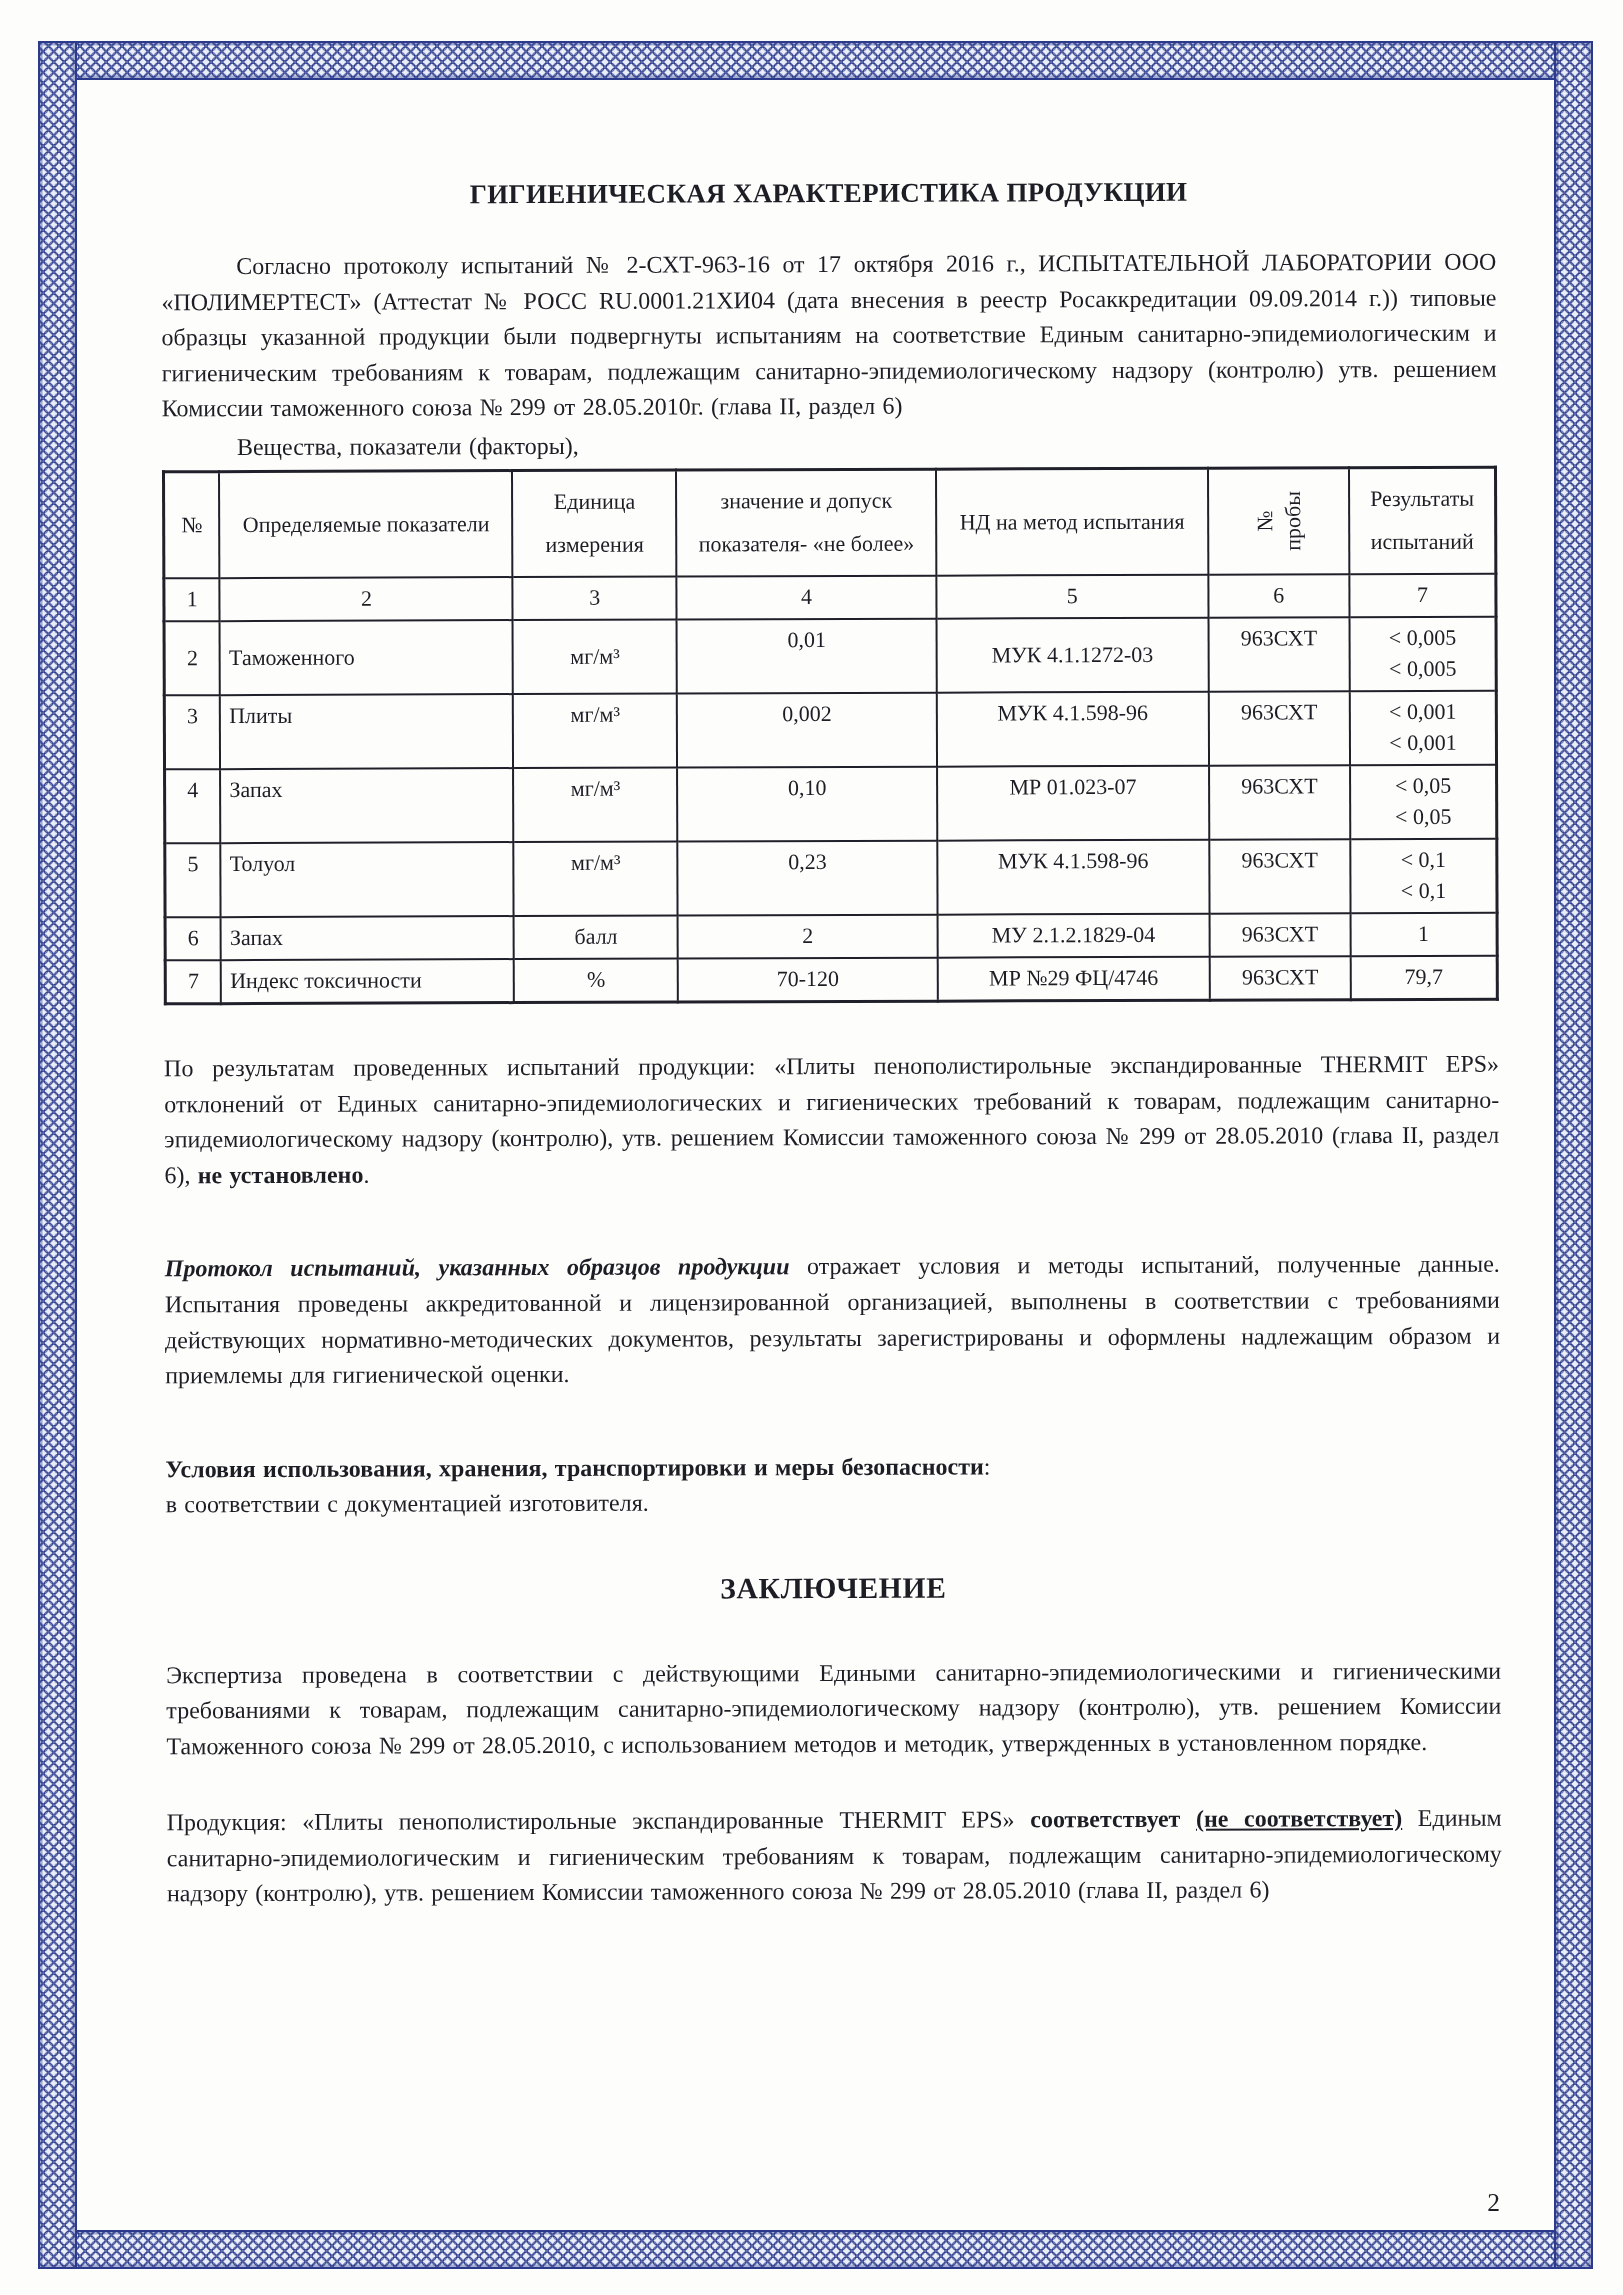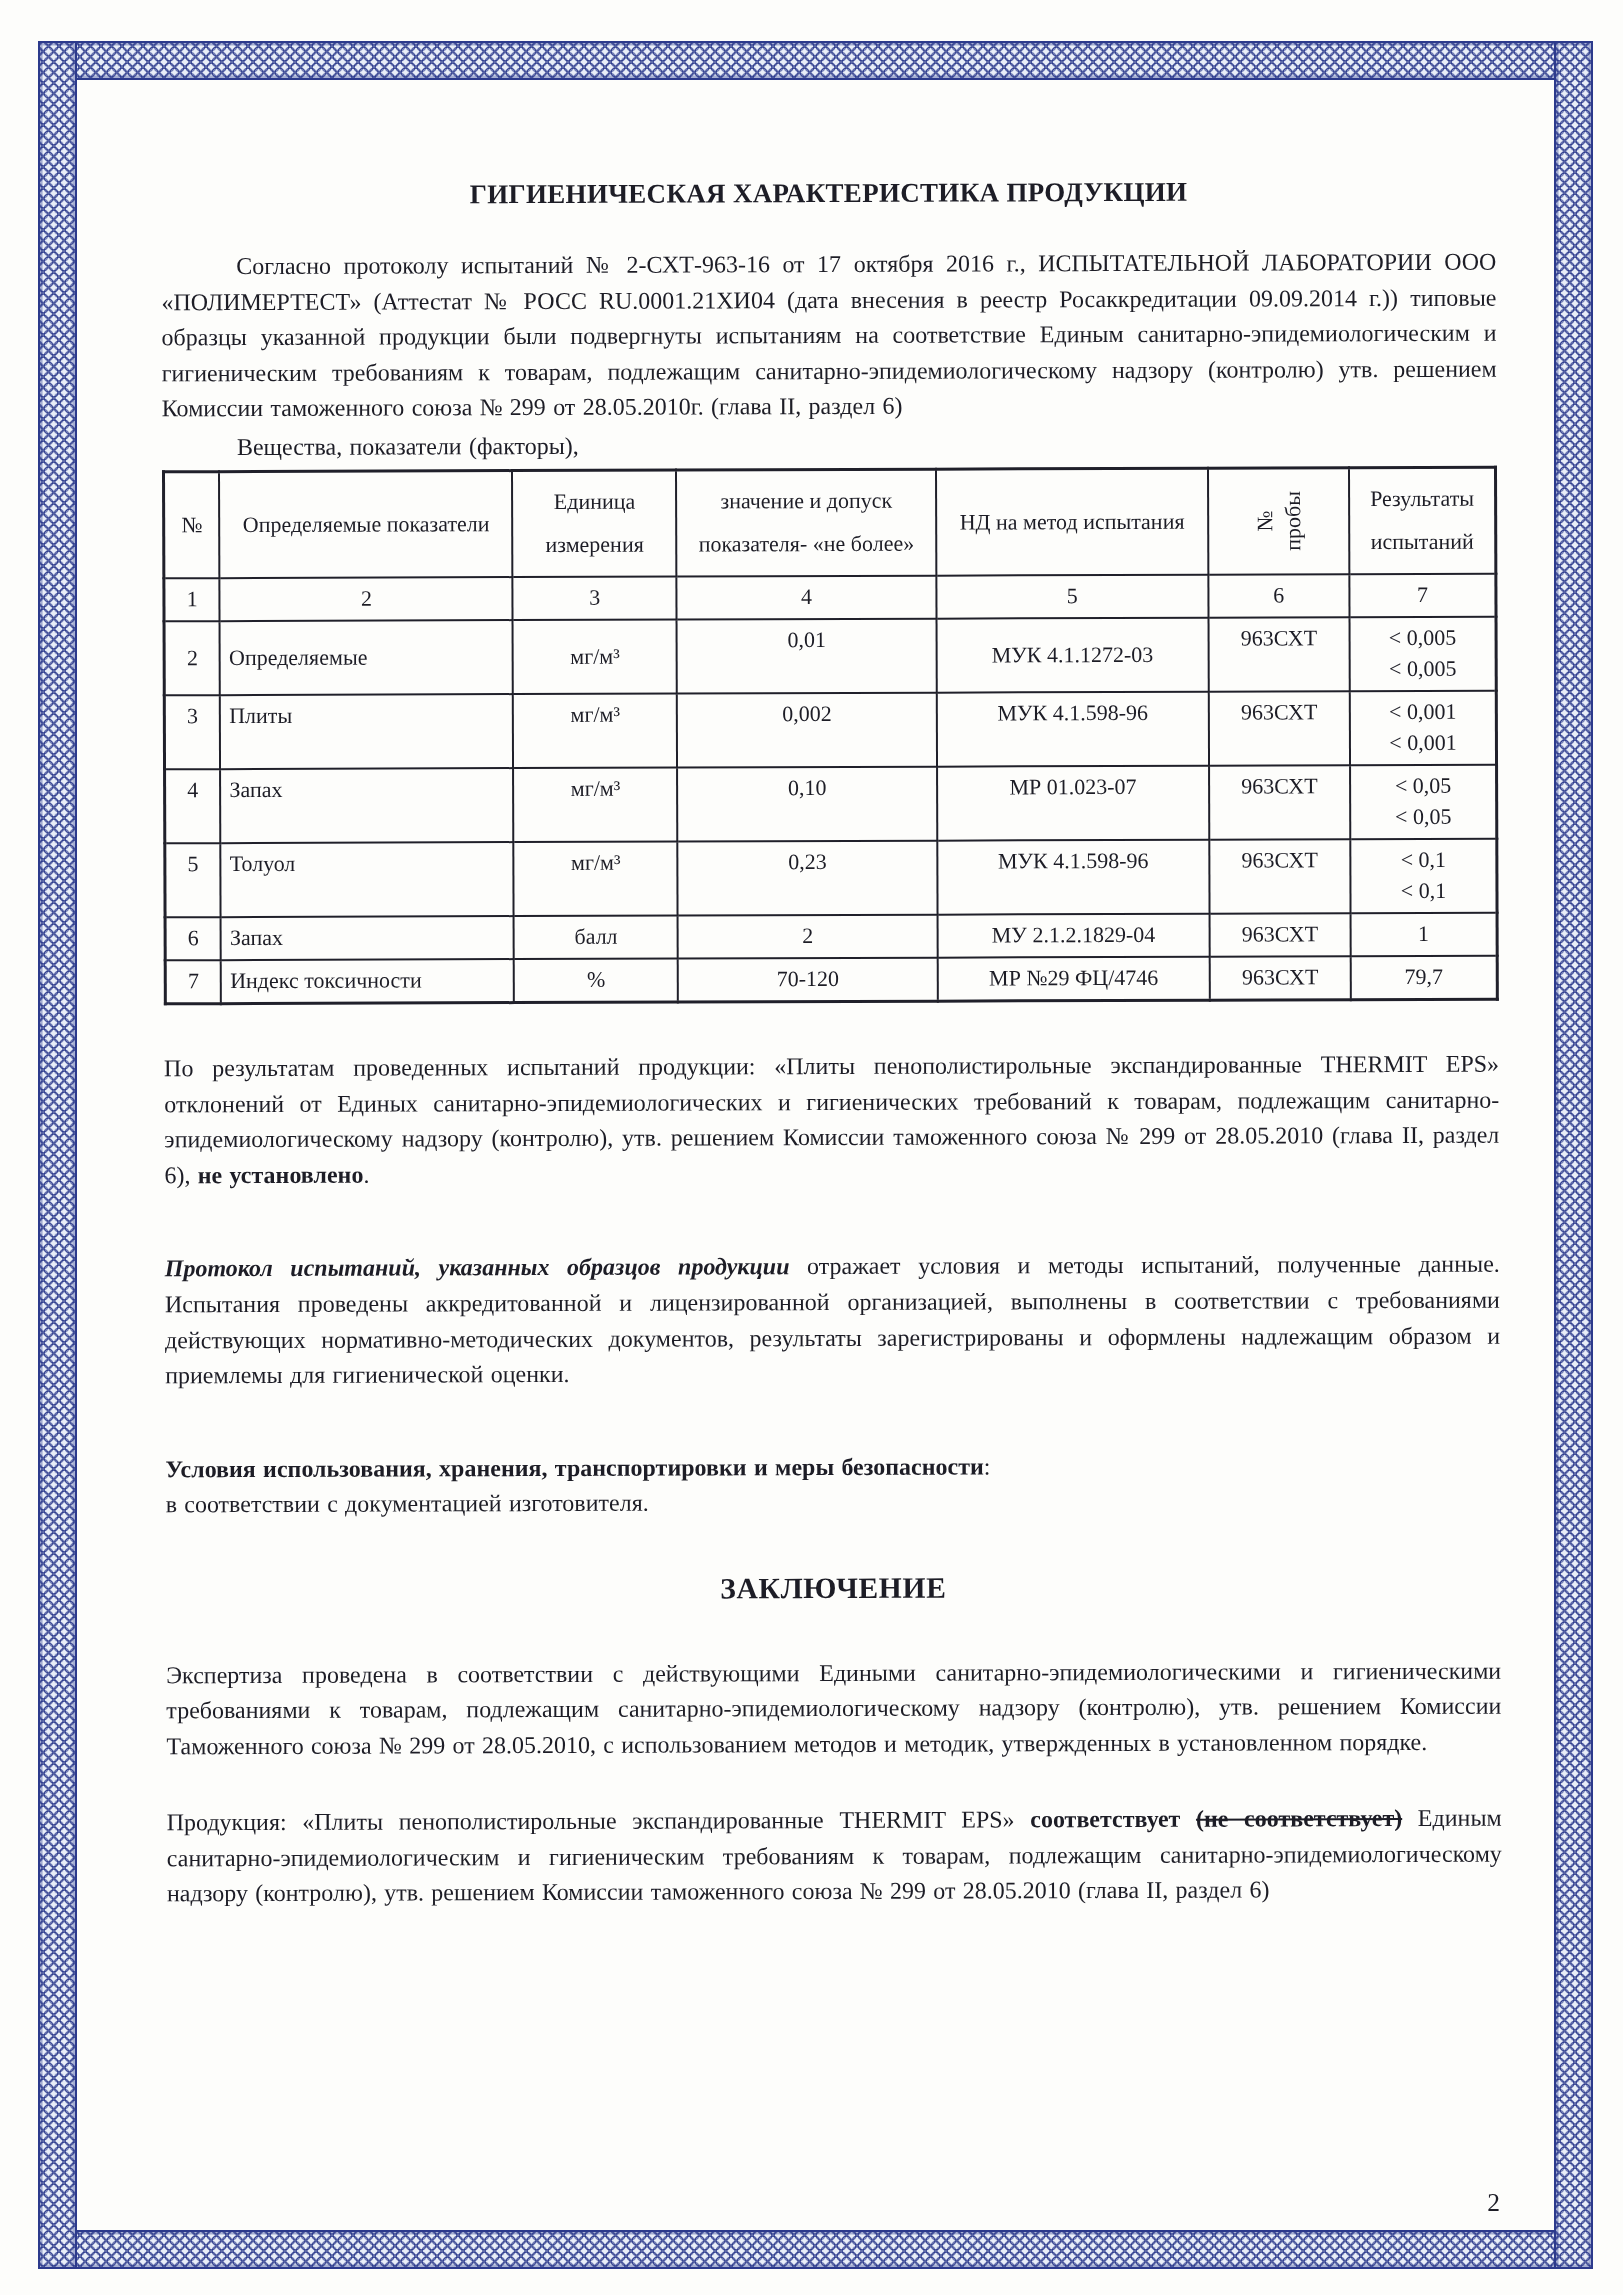--- a/index.html
+++ b/index.html
@@ -48,21 +48,21 @@
     text-align: justify;
     word-spacing: 1.3px;
     margin: 0;
   }
   .indent { text-indent: 75px; }
   .mb-sm { margin-bottom: 3.9px; }
   .mb-md { margin-bottom: 41px; }
   .mb-lg { margin-bottom: 58px; }
   .bi { font-weight: bold; font-style: italic; }
   b, .b { font-weight: bold; }
-  s { text-decoration-thickness: 2px; }
+  s { text-decoration-thickness: 2px; text-decoration: underline; }
 
   .h2 {
     text-align: center;
     font-weight: bold;
     font-size: 29.5px;
     letter-spacing: 0.7px;
     margin: 51px 0 51px 0;
   }
 
   
@@ -144,21 +144,21 @@
       <td>1</td>
       <td>2</td>
       <td>3</td>
       <td>4</td>
       <td>5</td>
       <td>6</td>
       <td>7</td>
     </tr>
     <tr>
       <td>2</td>
-      <td class="lft">Определяемые</td>
+      <td class="lft">Таможенного</td>
       <td class="unit">мг/м³</td>
       <td style="vertical-align:top">0,01</td>
       <td>МУК  4.1.1272-03</td>
       <td style="vertical-align:top">963СХТ</td>
       <td class="pre">&lt; 0,005
 &lt; 0,005</td>
     </tr>
     <tr>
       <td style="vertical-align:top">3</td>
       <td class="lft" style="vertical-align:top">Плиты</td>

